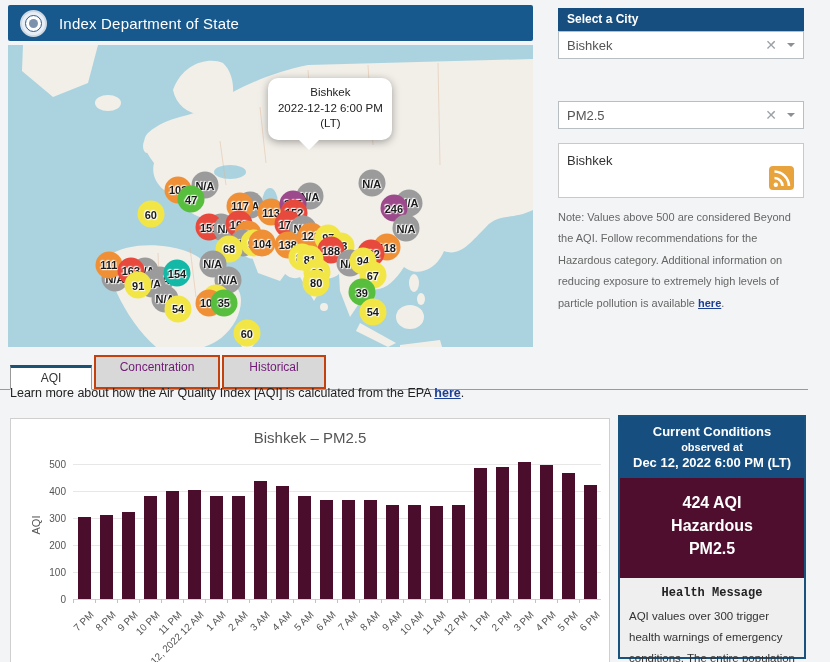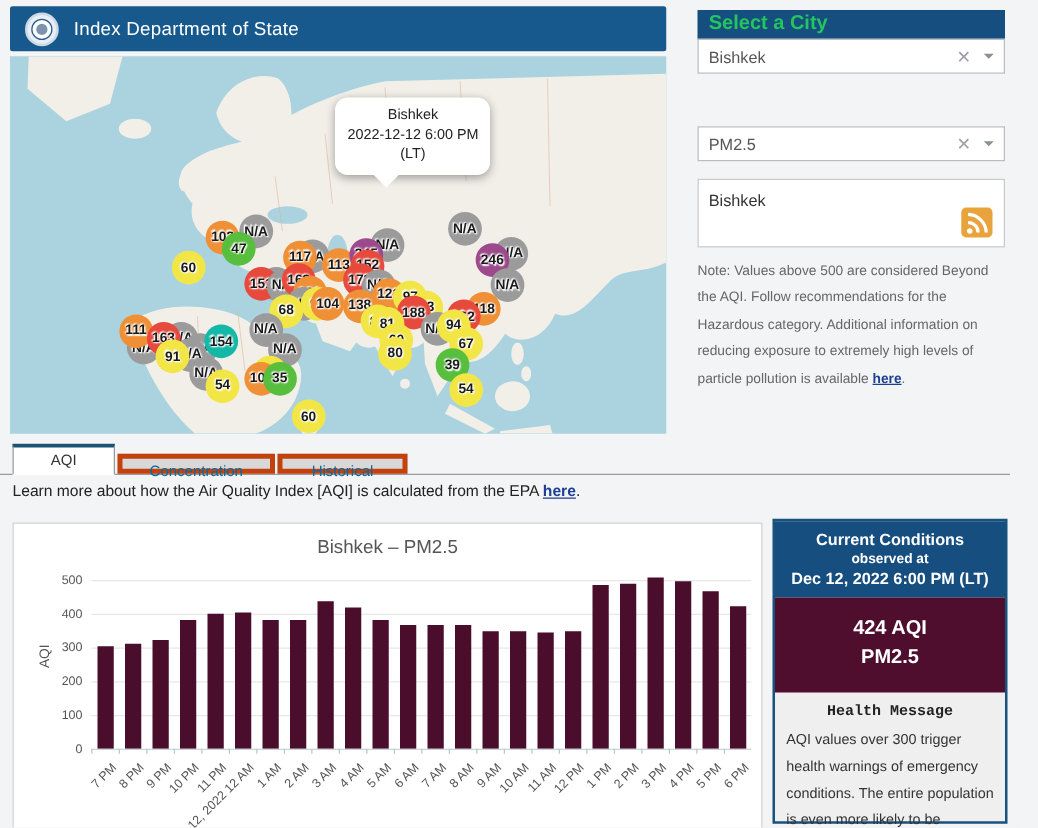--- a/index.html
+++ b/index.html
@@ -29,39 +29,39 @@
     font-size:11.5px; color:#222; line-height:1.35; }
   .popup:after { content:""; position:absolute; left:30px; bottom:-10px; border:11px solid transparent;
     border-top-color:#fff; border-bottom:0; }
   .popup table { margin:5px auto 0; border-collapse:collapse; border:2px solid #164E80; }
   .popup th { background:#164E80; color:#fff; font-size:11px; padding:3px 6px; }
   .popup td { font-size:11px; padding:3px 6px; text-align:center; }
   .popup td.aqi-cell { color:#fff; font-weight:bold; }
 
   
   .rc { position:absolute; left:558px; width:246px; }
-  .sect-head { background:#164E80; color:#22c55e; font-size:16px; font-weight:bold; height:24px;
+  .sect-head { background:#164E80; color:#ffffff; font-size:12px; font-weight:bold; height:24px;
     line-height:22px; padding-left:9px; }
   .select-box { background:#fff; border:1px solid #b9bec2; height:28px; display:flex; align-items:center;
     padding:0 8px; font-size:13px; color:#555; cursor:pointer; }
   .select-box .grow { flex:1; }
   .clear-x { color:#9aa0a5; font-size:14px; margin-right:10px; }
   .caret { width:0; height:0; border:4px solid transparent; border-top-color:#8a9096; margin-top:4px; }
   .feed-box { position:absolute; left:558px; top:143px; width:246px; height:55px; background:#fff;
     border:1px solid #c9c9c9; padding:9px 8px; font-size:13px; color:#333; }
   .rss-icon { position:absolute; right:9px; bottom:7px; width:25px; height:24px; background:#E9A33C;
     border-radius:4px; display:flex; align-items:flex-end; justify-content:flex-start; cursor:pointer; }
   .note { position:absolute; left:558px; top:207px; width:248px; font-size:11px; color:#666; line-height:1.95; }
   .note a, .learn a { color:#1c3f94; font-weight:bold; text-decoration:underline; cursor:pointer; }
 
   
   .tabbar { position:absolute; left:0px; top:355px; width:808px; display:flex; align-items:flex-end;
     border-bottom:1px solid #9a9a9a; padding-left:10px; }
-  .tab { height:16px; line-height:20px; text-align:center; font-size:12px; color:#0369a1;
-    background:#d8d8d8; border:4px solid #c2410c; margin-right:2px; cursor:pointer; }
+  .tab { height:34px; line-height:20px; text-align:center; font-size:12px; color:#701a75;
+    background:#d8d8d8; border:2px solid #c2410c; margin-right:2px; cursor:pointer; }
   .tab.active { background:#fff; color:#333; border:1px solid #999; border-top:3px solid #1a5276;
     border-bottom:1px solid #fff; margin-bottom:-1px; height:25px; line-height:21px; }
   .tab.t1 { width:82px; } .tab.t2 { width:126px; } .tab.t3 { width:104px; }
   .learn { position:absolute; left:10px; top:386px; font-size:12.5px; color:#222; }
 
   
   .chart-box { position:absolute; left:10px; top:418px; width:600px; height:260px; background:#fff;
     border:1px solid #cfcfcf; }
   .chart-title { position:absolute; left:0; right:0; top:10px; text-align:center; font-size:15px; color:#555; }
   .plot { position:absolute; left:62px; top:45px; width:528px; height:135px; }
@@ -389,20 +389,21 @@
   </div>
 
   <div class="cc">
     <div class="cc-head">
       <div class="l1">Current Conditions</div>
       <div class="l2">observed at</div>
       <div class="l3">Dec 12, 2022 6:00 PM (LT)</div>
     </div>
     <div class="cc-aqi">
       <div>424 AQI</div>
+      <div>Hazardous</div>
       <div>PM2.5</div>
     </div>
     <div class="cc-health">
       <div class="ht">Health Message</div>
       <div class="hb">AQI values over 300 trigger health warnings of emergency conditions. The entire population is even more likely to be affected by serious health effects.</div>
     </div>
   </div>
 
 </div>
 

